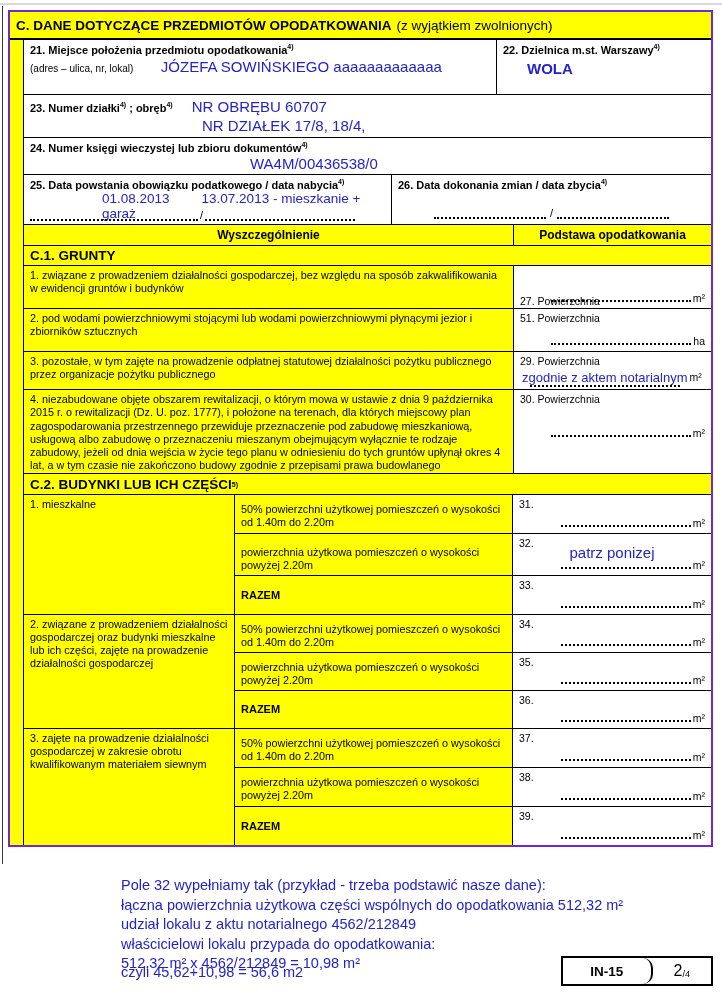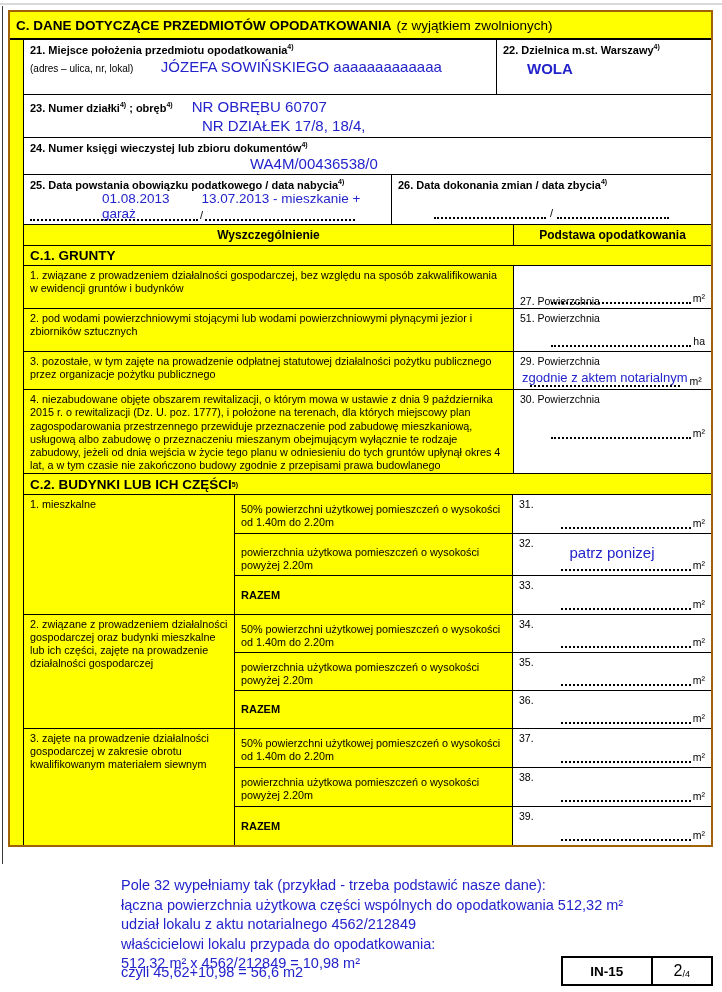--- a/index.html
+++ b/index.html
@@ -3,21 +3,21 @@
 <meta charset="utf-8">
 <style>
   * { margin:0; padding:0; box-sizing:border-box; }
   html,body { width:722px; height:992px; background:#fff; font-family:"Liberation Sans", sans-serif; color:#000; }
   .page { position:relative; width:722px; height:992px; background:#fff; overflow:hidden; }
 
   
   .scan-top    { position:absolute; left:0; top:3px; width:722px; height:2px; background:#d9d9d9; }
   .scan-left   { position:absolute; left:2px; top:6px; width:1px; height:858px; background:#3a3a3a; }
 
-  .form { position:absolute; left:8px; top:10px; width:705px; border:2px solid #a16207; background:#fff; }
+  .form { position:absolute; left:8px; top:10px; width:705px; border:2px solid #6d28d9; background:#fff; }
 
   .title-row { background:#ffff00; border-bottom:2px solid #000; height:28px; display:flex; align-items:center; padding-left:6px; font-size:13.5px; }
   .title-row b { font-weight:bold; }
   .title-suffix { font-weight:normal; margin-left:5px; }
 
   .body-wrap { display:flex; }
   .stripe { width:14px; background:#ffff00; border-right:1px solid #000; }
   .rows-col { flex:1; display:flex; flex-direction:column; }
 
   .row { display:flex; position:relative; background:#fff; }
@@ -37,31 +37,31 @@
 
   .dots { display:inline-block; border-bottom:2px dotted #000; height:10px; }
 
   .hdr-cell { display:flex; align-items:center; justify-content:center; font-weight:bold; font-size:12px; }
   .sec-hdr { background:#ffff00; font-weight:bold; font-size:13.5px; display:flex; align-items:center; padding-left:6px; }
 
   .desc { font-size:10.8px; line-height:13px; padding:3px 6px; }
   .razem { font-weight:bold; font-size:11px; }
 
   .vnum { font-size:10.5px; padding:3px 0 0 6px; }
-  .dotline { position:absolute; right:6px; bottom:4px; display:flex; align-items:flex-end; }
+  .dotline { position:absolute; right:6px; bottom:4px; display:flex; }
   .unit { font-size:10.5px; margin-left:2px; }
 
   .group-right { flex:1; display:flex; flex-direction:column; }
   .subrow { display:flex; flex:1; }
   .subrow + .subrow { border-top:1px solid #000; }
 
   .annot { position:absolute; left:121px; color:#2323cc; font-size:14.5px; line-height:19.5px; }
 
   .footer-box { position:absolute; left:561px; top:956px; width:152px; height:30px; border:2px solid #000; display:flex; background:#fff; }
-  .footer-id { flex:1.5; border-right:2px solid #000; display:flex; align-items:center; justify-content:center; font-weight:bold; font-size:13.5px; }
+  .footer-id { flex:1.5; border-right:2px solid #000; display:flex; align-items:center; justify-content:center; font-weight:bold; font-size:13.5px;border-radius:10px; }
   .footer-page { flex:1; display:flex; align-items:center; justify-content:center; font-size:16px; }
   .footer-page .pg-suffix { font-size:9px; position:relative; top:3px; }
 </style>
 </head>
 <body>
 
 <div class="page">
   <div class="scan-top"></div>
   <div class="scan-left"></div>
 

